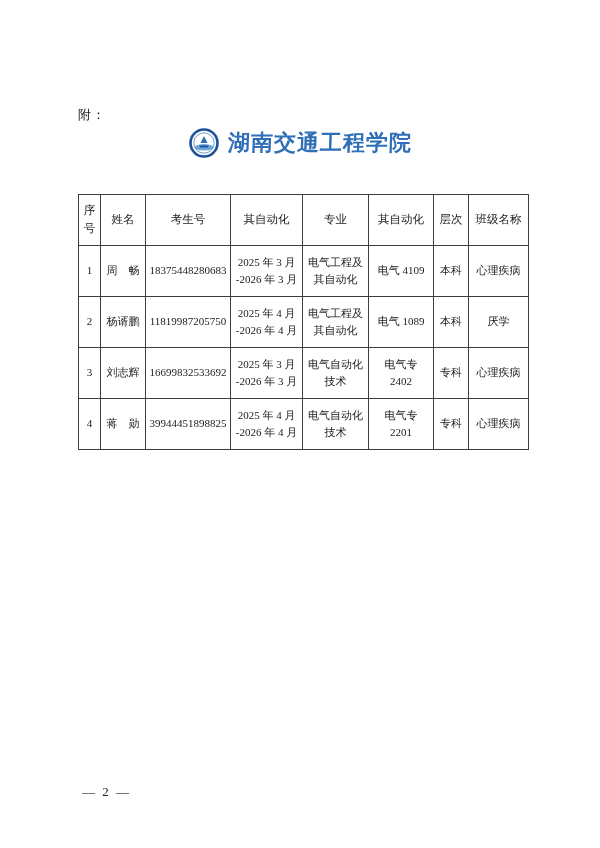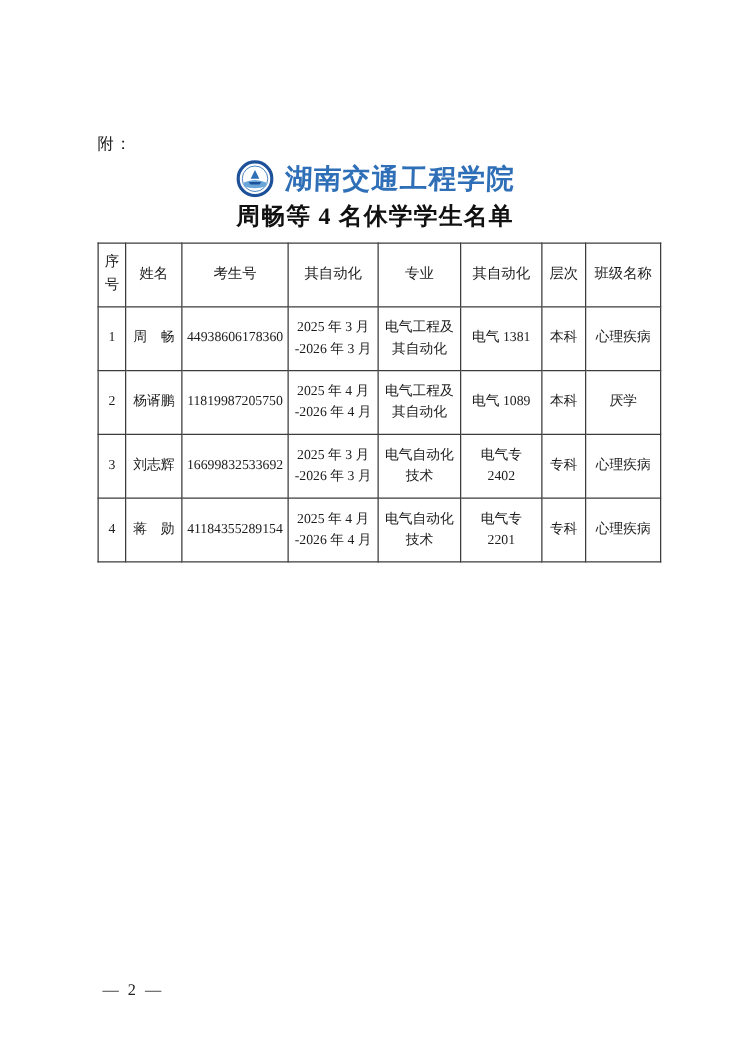--- a/index.html
+++ b/index.html
@@ -115,21 +115,20 @@
         <circle cx="15" cy="15" r="13.5" fill="#ffffff" stroke="#1d5199" stroke-width="2.6"></circle>
         <circle cx="15" cy="15" r="10.2" fill="#ffffff" stroke="#4d85c0" stroke-width="0.8"></circle>
         <path d="M6 18 q9 -4 18 0 l0 3 q-9 3 -18 0 z" fill="#6aa7d8"></path>
         <path d="M15 8 l3.5 7 h-7 z" fill="#2e6fb7"></path>
         <path d="M10 17.5 h10 l-1.4 2 h-7.2 z" fill="#1d5199"></path>
       </svg>
     </span>
     <span class="school-name">湖南交通工程学院</span>
   </div>
 
-  <div class="doc-title">周畅等 4 名休学学生名单</div>
 
   <table class="roster">
     <colgroup>
       <col class="col-no">
         <col class="col-name">
         <col class="col-cand">
         <col class="col-time">
       <col class="col-major">
         <col class="col-class">
         <col class="col-level">
@@ -145,26 +144,26 @@
         <th>专业</th>
         <th>其自动化</th>
         <th>层次</th>
         <th>班级名称</th>
       </tr>
     </thead>
     <tbody>
       <tr>
         <td>1</td>
         <td>周　畅</td>
-        <td>44938606178360</td>
+        <td>18375448280683</td>
         <td>2025 年 3 月
 -2026 年 3 月</td>
         <td>电气工程及
 其自动化</td>
-        <td>电气 1381</td>
+        <td>电气 4109</td>
         <td>本科</td>
         <td>心理疾病</td>
       </tr>
       <tr>
         <td>2</td>
         <td>杨谞鹏</td>
         <td>11819987205750</td>
         <td>2025 年 4 月
 -2026 年 4 月</td>
         <td>电气工程及
@@ -182,21 +181,21 @@
         <td>电气自动化
 技术</td>
         <td>电气专
 2402</td>
         <td>专科</td>
         <td>心理疾病</td>
       </tr>
       <tr>
         <td>4</td>
         <td>蒋　勋</td>
-        <td>41184355289154</td>
+        <td>39944451898825</td>
         <td>2025 年 4 月
 -2026 年 4 月</td>
         <td>电气自动化
 技术</td>
         <td>电气专
 2201</td>
         <td>专科</td>
         <td>心理疾病</td>
       </tr>
     </tbody>

